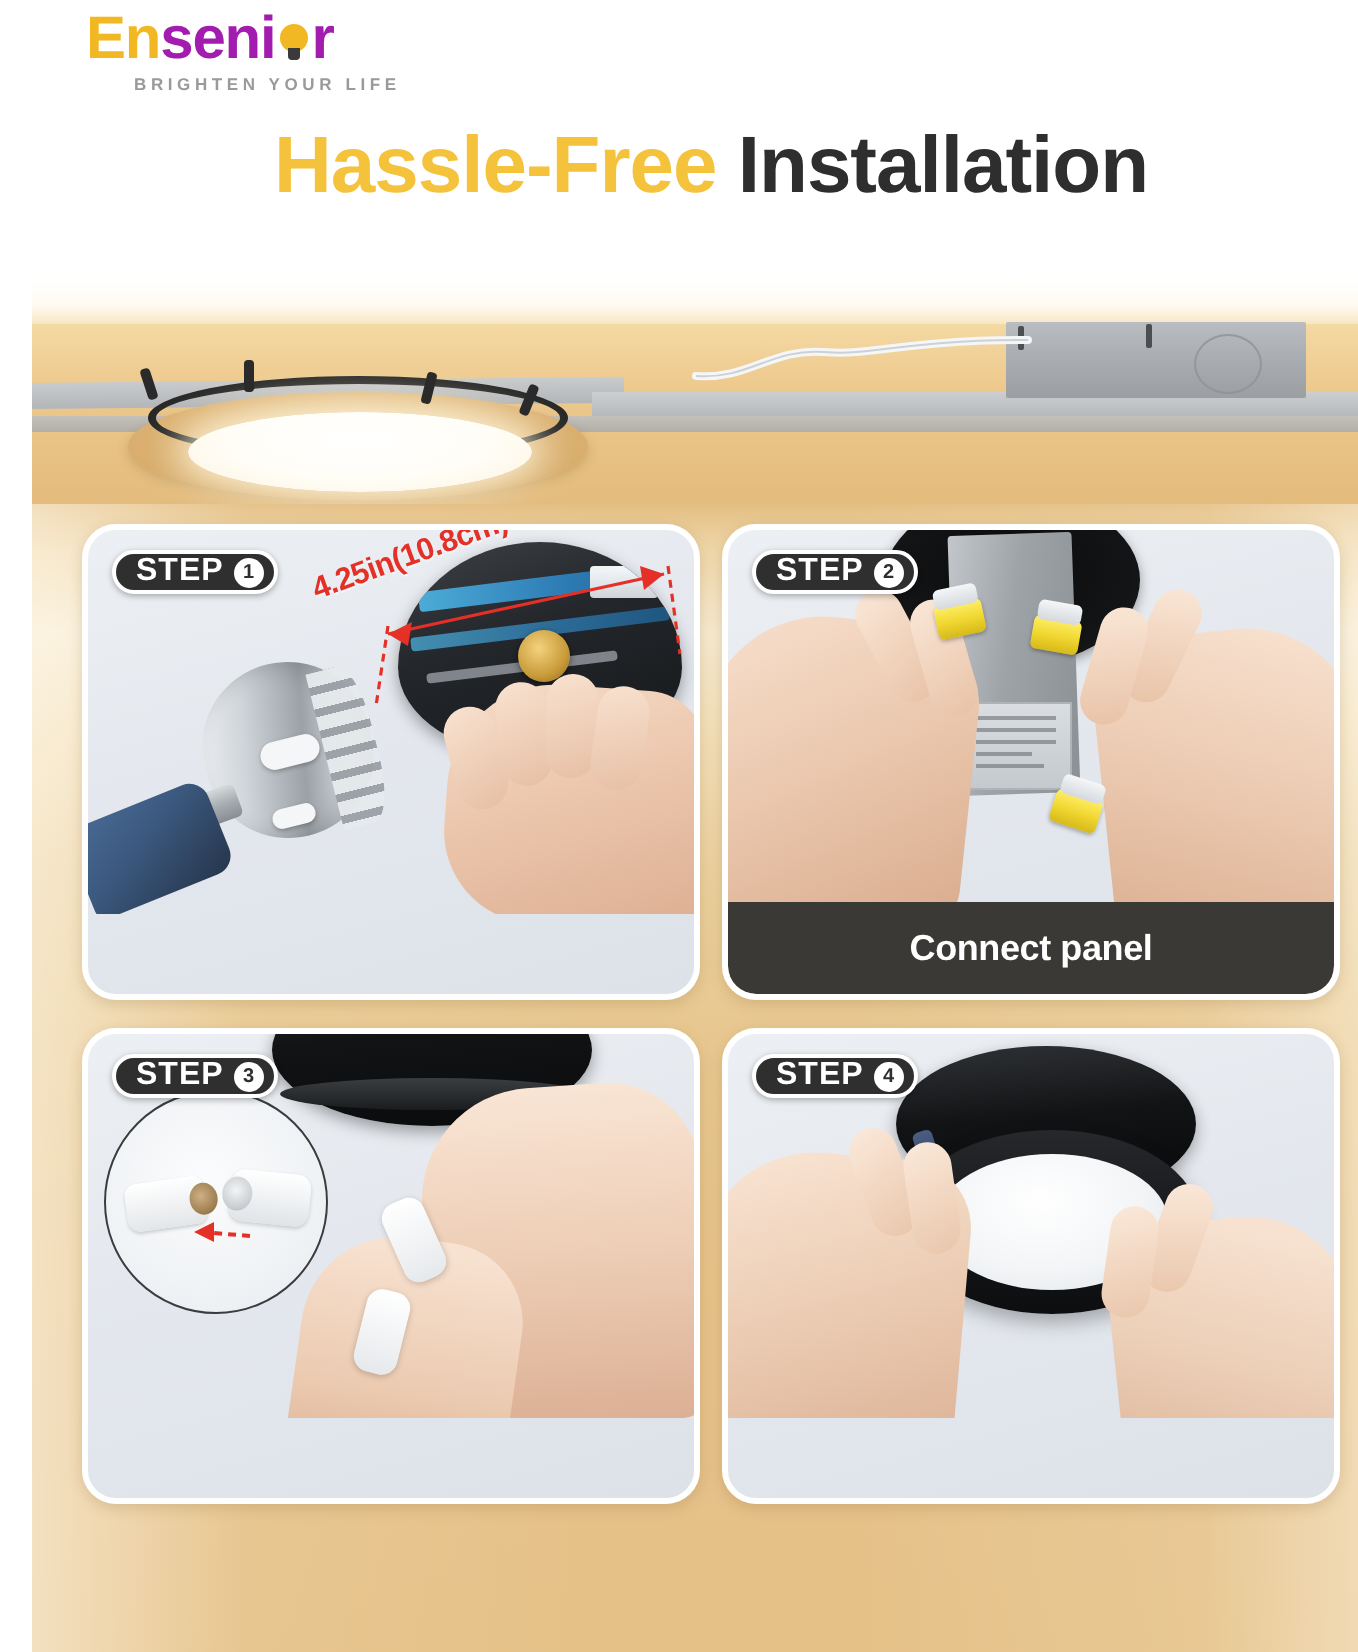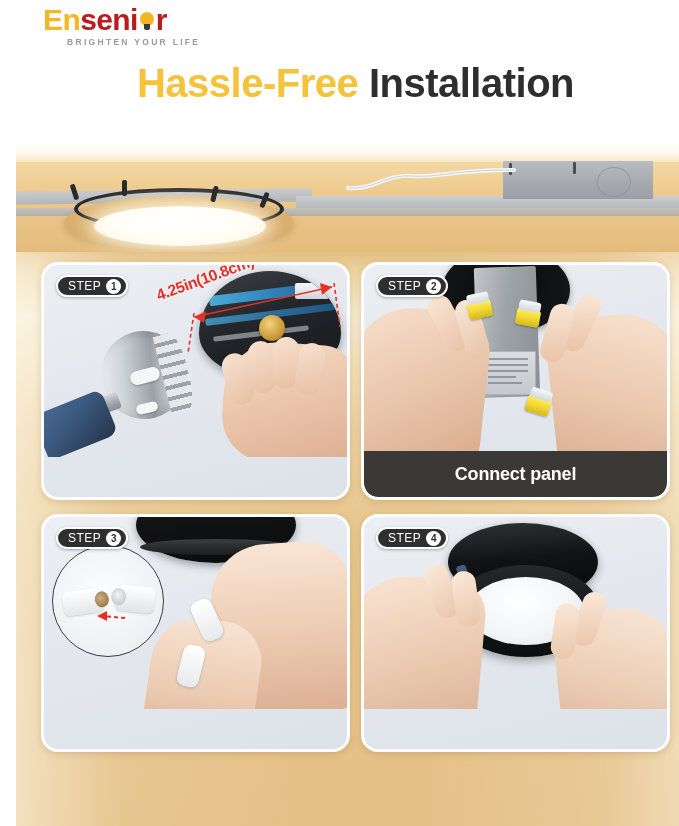--- a/index.html
+++ b/index.html
@@ -40,21 +40,21 @@
   }
   .logo-word {
     font-size: 30px;
     font-weight: 800;
     letter-spacing: -0.6px;
     line-height: 1;
     display: flex;
     align-items: baseline;
   }
   .logo-en { color: #F2B823; }
-  .logo-senior { color: #b91c1c; }
+  .logo-senior { color: #a21caf; }
   .logo-bulb {
     position: relative;
     display: inline-block;
     width: 18px; height: 18px;
     margin: 0 0px;
     align-self: center;
     transform: translateY(1px);
   }
   .logo-bulb .bulb-glass {
     position: absolute;
@@ -266,22 +266,22 @@
     height: 22px;
     padding: 0 5px 0 10px;
     background: #2F2F2F;
     border: 2.5px solid #ffffff;
     border-radius: 13px;
     z-index: 9;
     box-shadow: 0 1px 3px rgba(0,0,0,.3);
   }
   .step-badge .s-txt {
     color: #ffffff;
-    font-size: 12px;
-    font-weight: 400;
+    font-size: 16px;
+    font-weight: 700;
     letter-spacing: .5px;
   }
   .step-badge .s-num {
     width: 15px; height: 15px;
     border-radius: 50%;
     background: #ffffff;
     color: #2F2F2F;
     font-size: 10px;
     font-weight: 800;
     display: flex;

